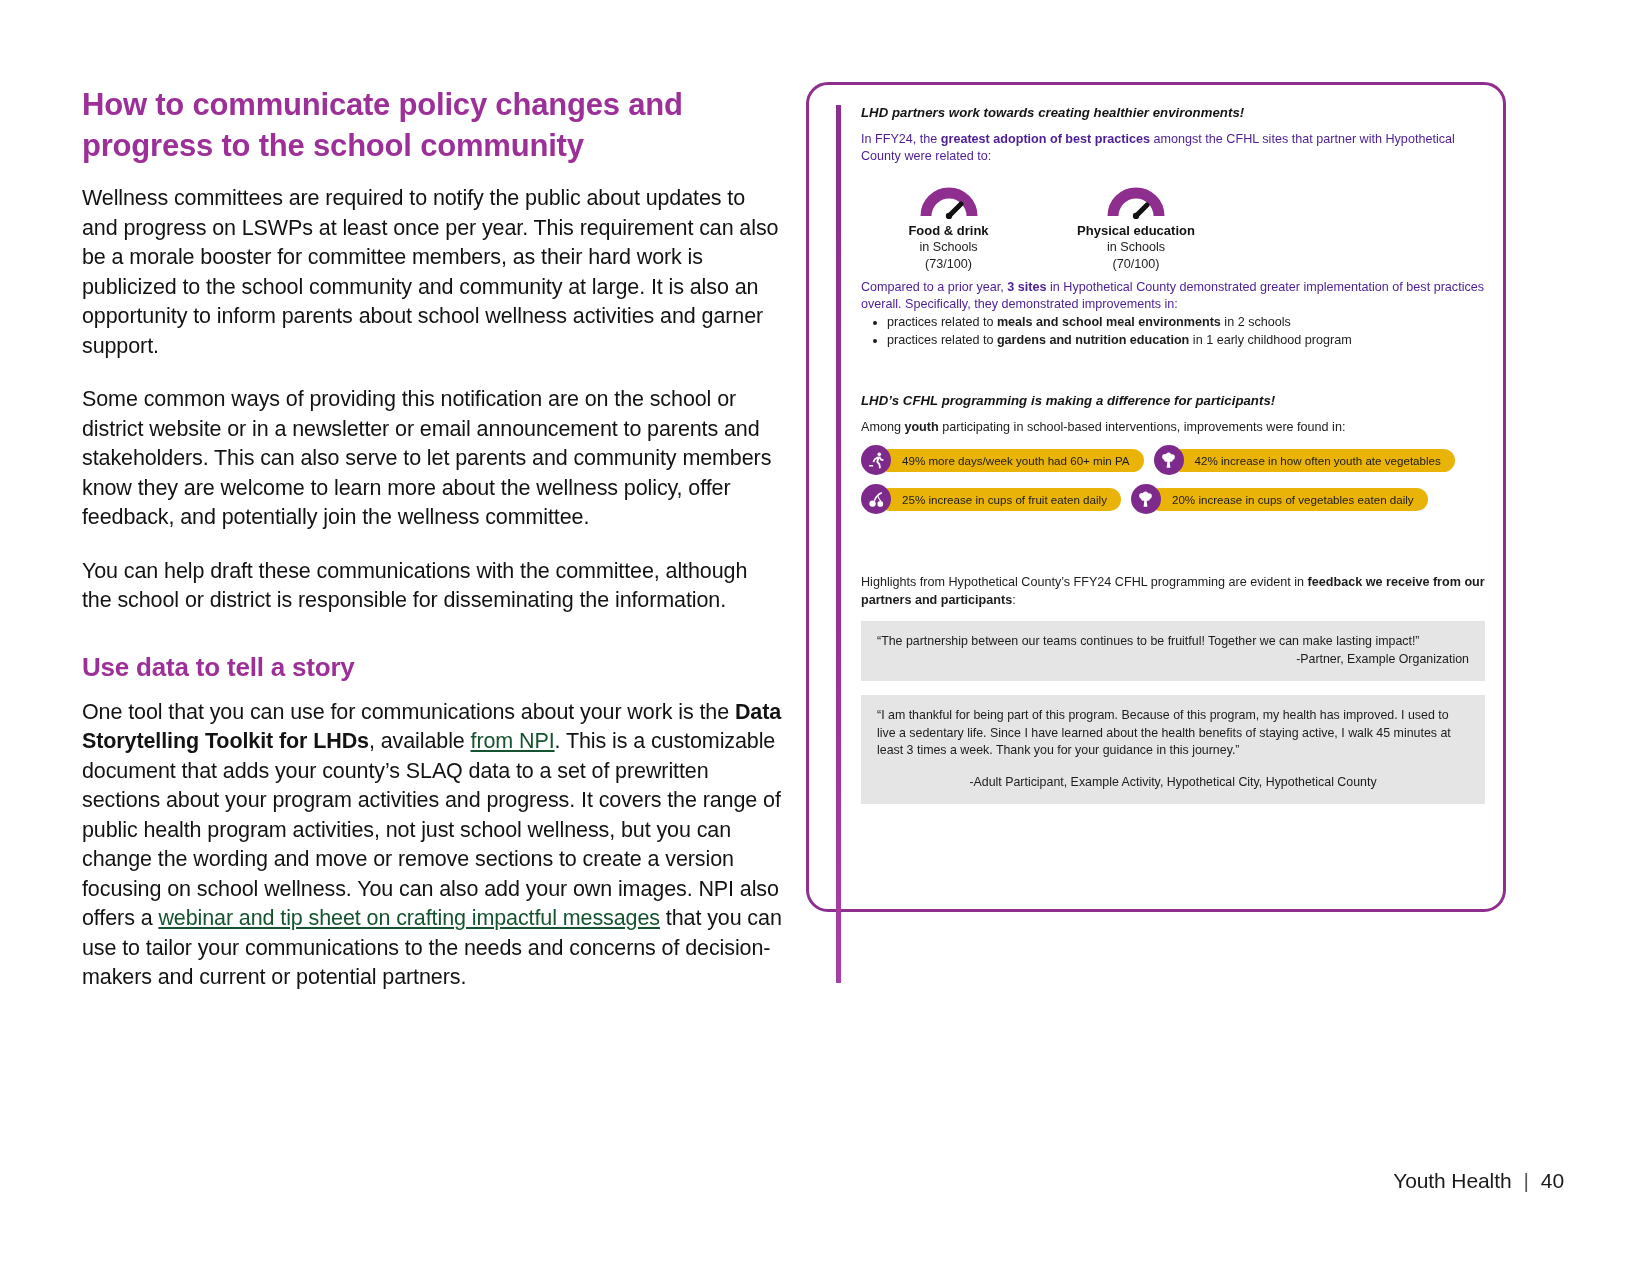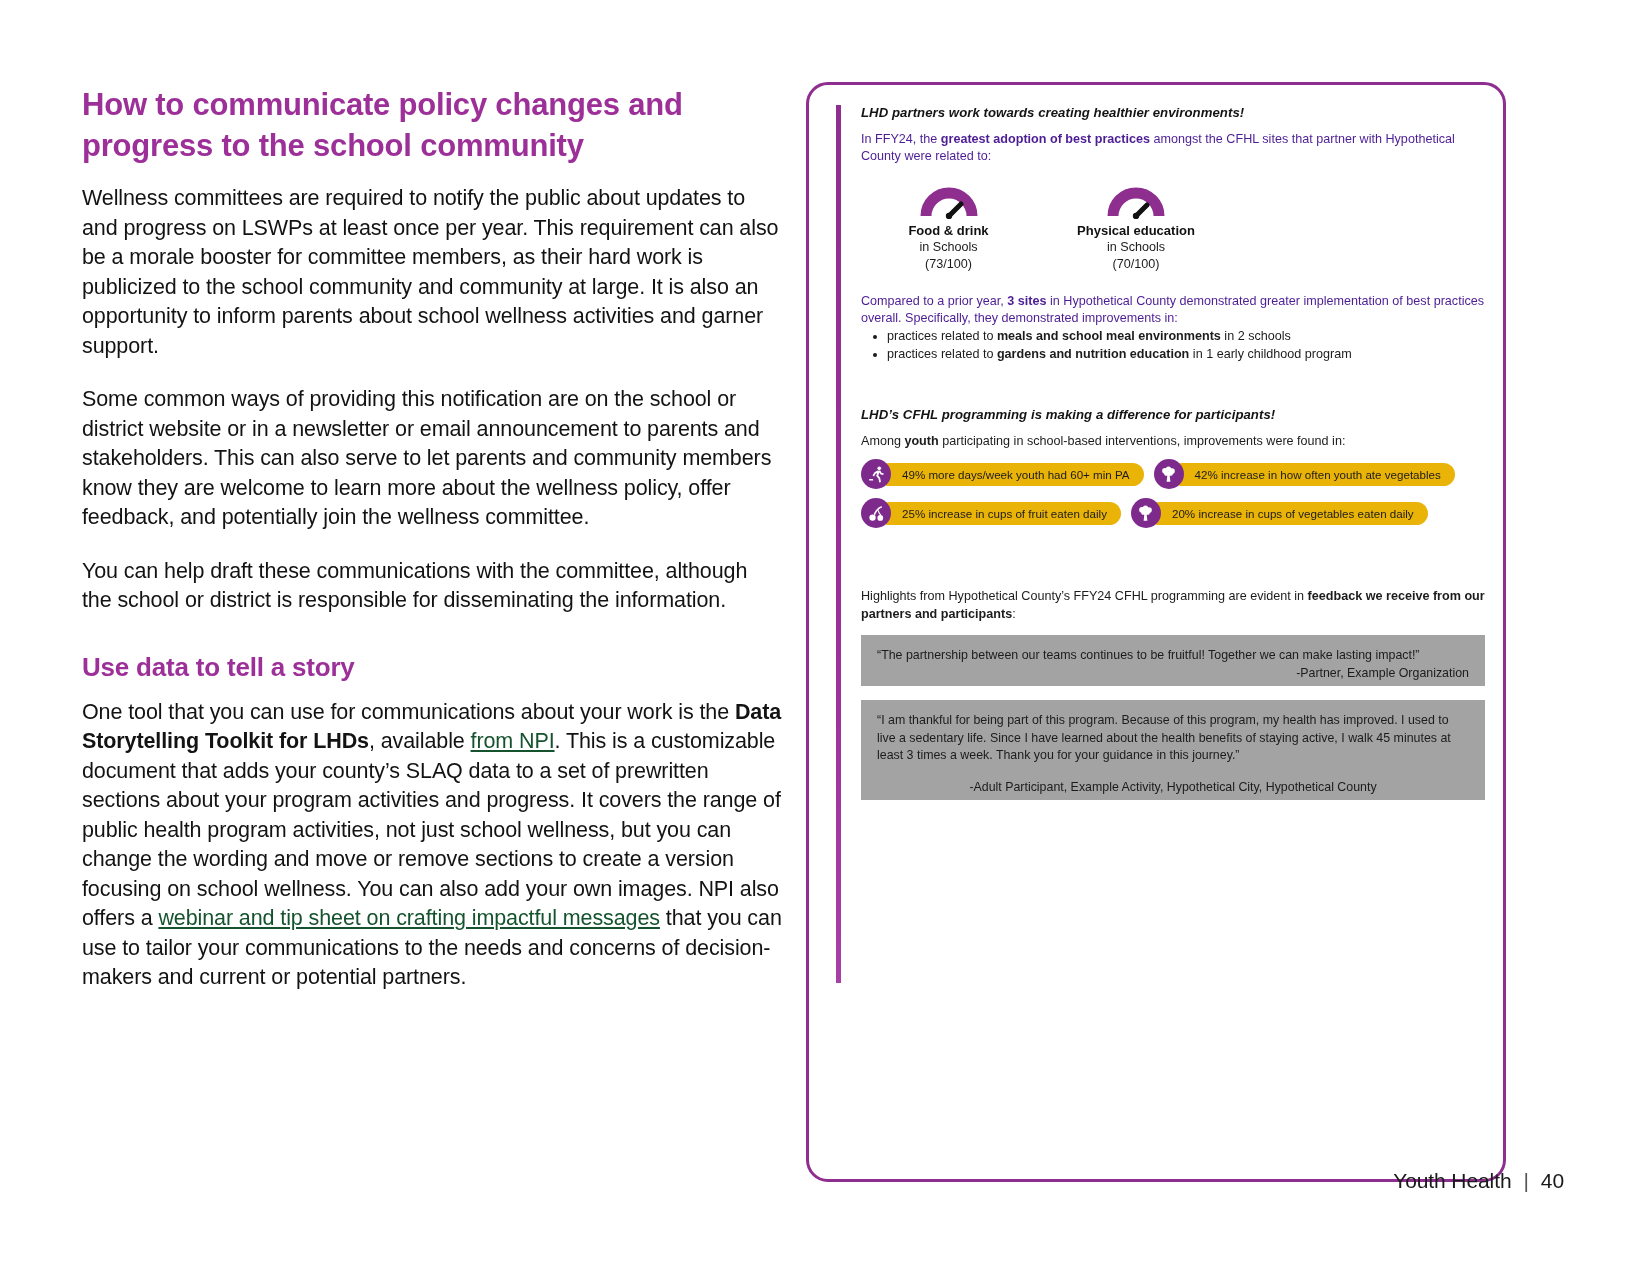--- a/index.html
+++ b/index.html
@@ -53,21 +53,21 @@
     text-decoration: underline;
     text-underline-offset: 2px;
   }
 
   
   .panel {
     position: absolute;
     left: 806px;
     top: 82px;
     width: 700px;
-    height: 1100px;
+    height: 830px;
     border: 3px solid #8e2f8f;
     border-radius: 22px;
     box-sizing: border-box;
     background: #ffffff;
   }
   .panel-inner {
     position: absolute;
     left: 27px;
     top: 20px;
     right: 18px;
@@ -128,21 +128,21 @@
     color: #1c1c1c;
     line-height: 17px;
   }
   .gauge-score {
     font-size: 12.6px;
     color: #1c1c1c;
     line-height: 17px;
   }
 
   .para-2 {
-    margin-top: 20px;
+    margin-top: 6px;
   }
   ul.blist {
     margin: 1px 0 0 0;
     padding-left: 26px;
   }
   ul.blist li {
     font-size: 12.6px;
     line-height: 17.5px;
     color: #1c1c1c;
   }
@@ -199,22 +199,22 @@
   
   .sec3 { margin-top: 60px; }
   .quote-intro {
     font-size: 12.6px;
     line-height: 17.5px;
     color: #1c1c1c;
     margin: 0 0 12px 0;
   }
   .quote-intro b { font-weight: 700; }
   .quote-box {
-    background: #a3a3a3;
-    padding: 12px 16px 4px 16px;
+    background: #e5e5e5;
+    padding: 12px 16px 13px 16px;
     margin-bottom: 14px;
     font-size: 12.4px;
     line-height: 17.5px;
     color: #1c1c1c;
   }
   .quote-attrib {
     text-align: right;
     display: block;
   }
   .quote-attrib2 {

